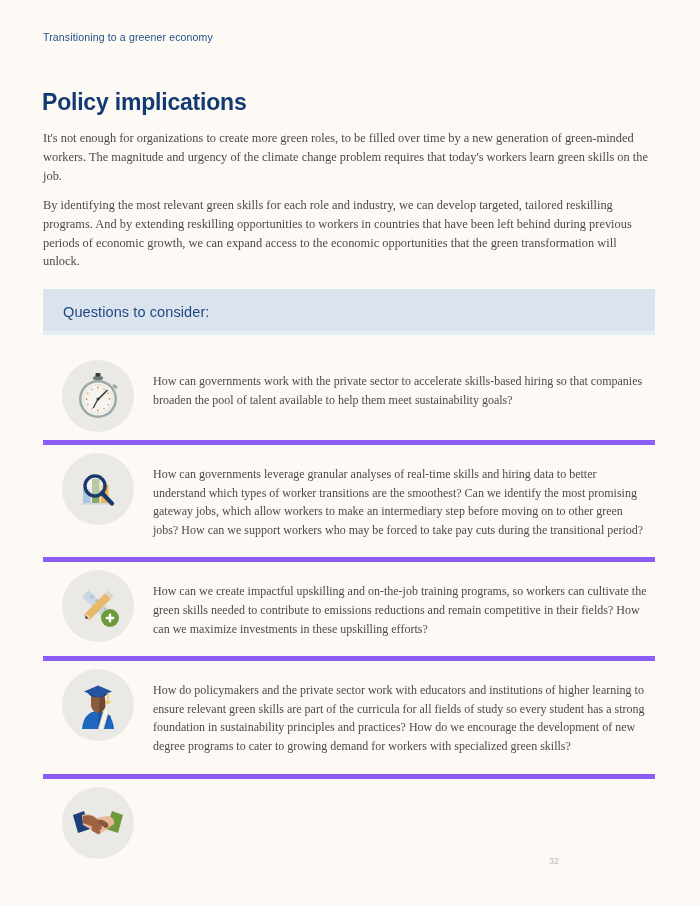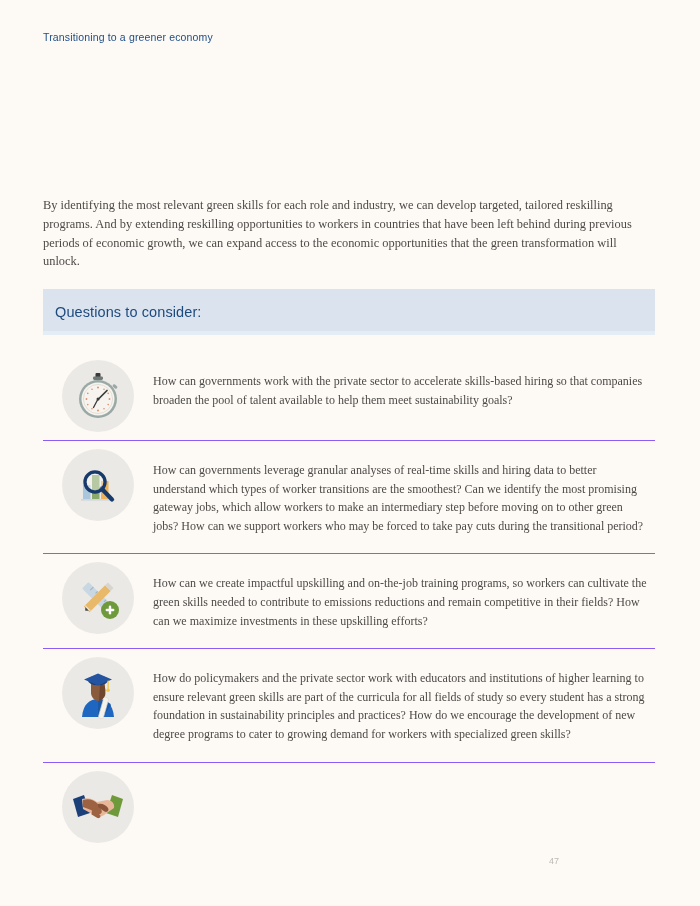--- a/index.html
+++ b/index.html
@@ -68,34 +68,34 @@
     left: 0;
     right: 0;
     bottom: 0;
     height: 4px;
     background: #e4edf6;
   }
   .callout-title {
     font-family: "Liberation Sans", sans-serif;
     font-size: 14.5px;
     color: #1d4a7e;
-    padding-left: 12px;
+    padding-left: 20px;
     letter-spacing: 0.1px;
   }
 
   .questions {
     position: absolute;
     left: 43px;
     top: 352px;
     width: 612px;
   }
   .question-row {
     display: flex;
     align-items: flex-start;
-    border-top: 1px solid #8b5cf6;
+    border-top: 5px solid #8b5cf6;
     padding: 0;
     box-sizing: border-box;
   }
   .question-row:first-child {
     border-top: none;
   }
   .icon-cell {
     width: 110px;
     flex: 0 0 110px;
     display: flex;
@@ -141,21 +141,23 @@
     color: #bcb8b2;
   }
 </style>
 </head>
 <body>
 
 <div class="page">
 
   <div class="running-head">Transitioning to a greener economy</div>
 
-
+  <h1 class="page-title">Policy implications</h1>
+
+  <p class="body-copy" id="para-1">It's not enough for organizations to create more green roles, to be filled over time by a new generation of green-minded workers. The magnitude and urgency of the climate change problem requires that today's workers learn green skills on the job.</p>
   <p class="body-copy" id="para-2">By identifying the most relevant green skills for each role and industry, we can develop targeted, tailored reskilling programs. And by extending reskilling opportunities to workers in countries that have been left behind during previous periods of economic growth, we can expand access to the economic opportunities that the green transformation will unlock.</p>
 
   <div class="callout-banner">
     <span class="callout-title">Questions to consider:</span>
   </div>
 
   <div class="questions">
 
     <div class="question-row row-h1">
       <div class="icon-cell">
@@ -266,15 +268,15 @@
             <path d="M13 21 C19 19 24 21 28 25 L31 30 C33 33 31 36 28 35 L21 31 L13 28 Z" fill="#9c6242"></path>
             <path d="M28 25 C32 24 36 26 38 29 C39.5 31.5 37 34 34.5 32.5 L28 28 Z" fill="#8a5538"></path>
             <path d="M22 31 C25 32 28 34 30 36 C31.5 38 29 40 27 38.8 L21.5 35.5 Z" fill="#9c6242"></path>
           </svg>
         </div>
       </div>
     </div>
 
   </div>
 
-  <div class="page-number">47</div>
+  <div class="page-number">32</div>
 
 </div>
 
 </body></html>

